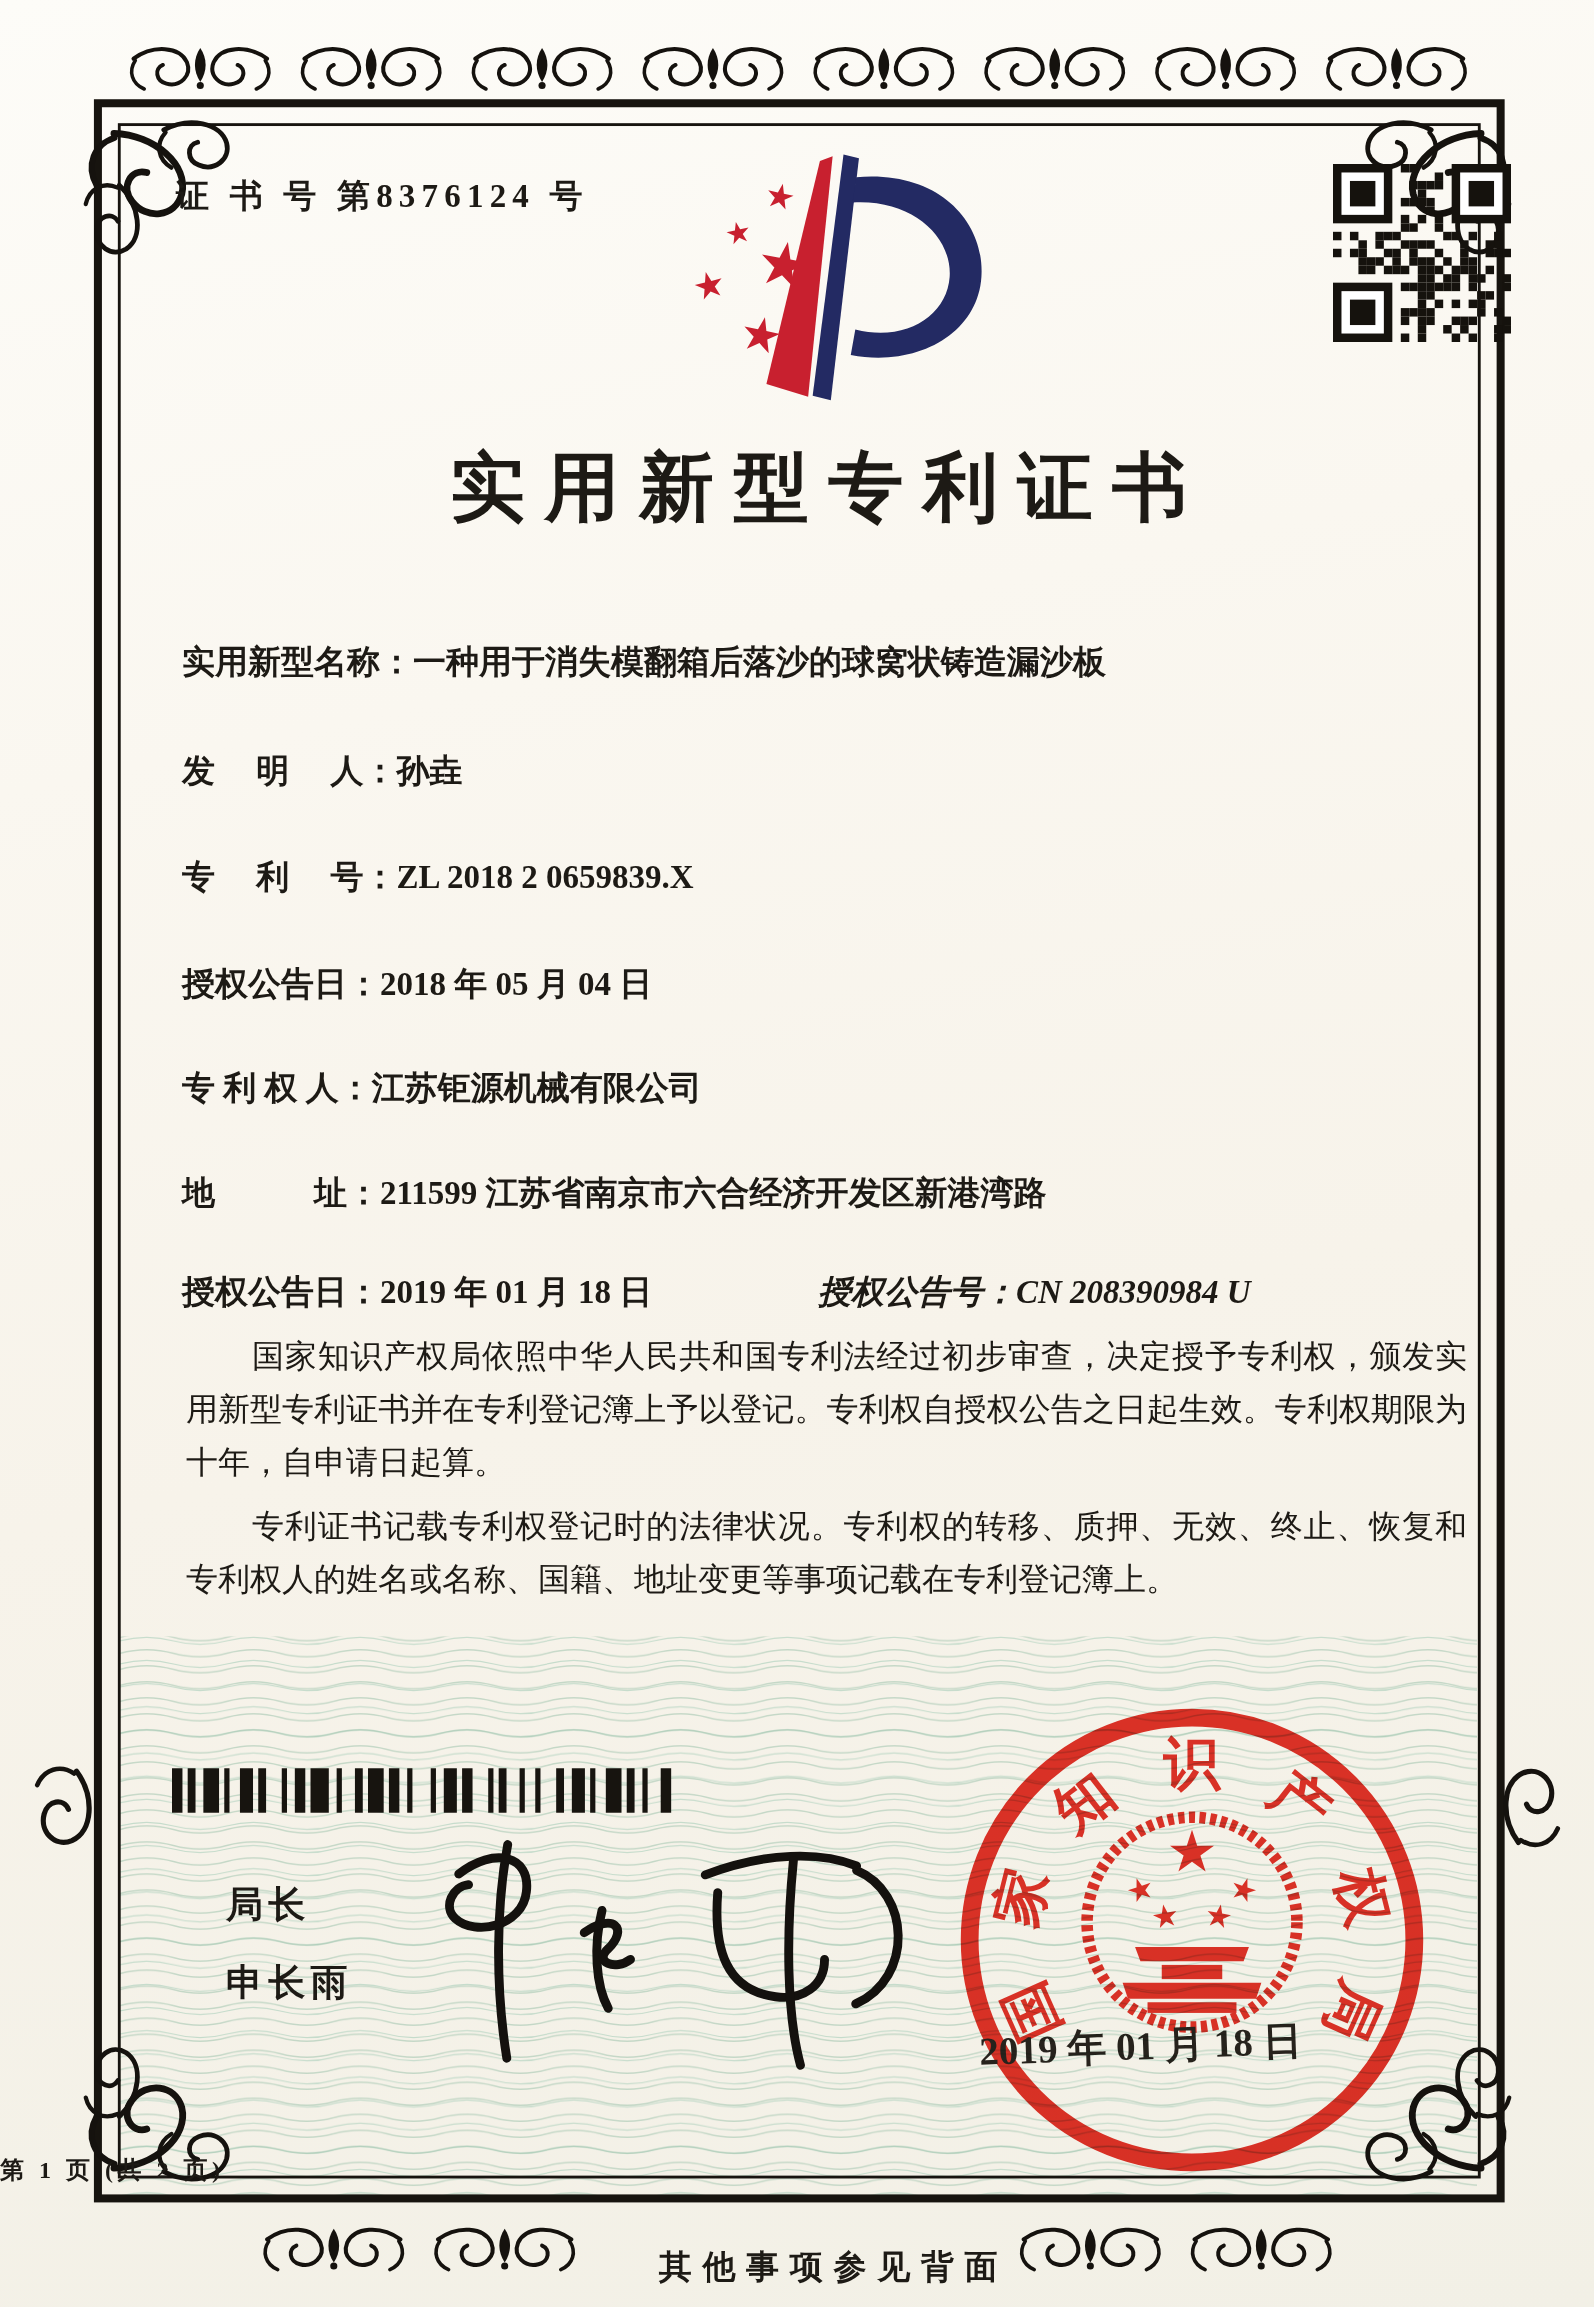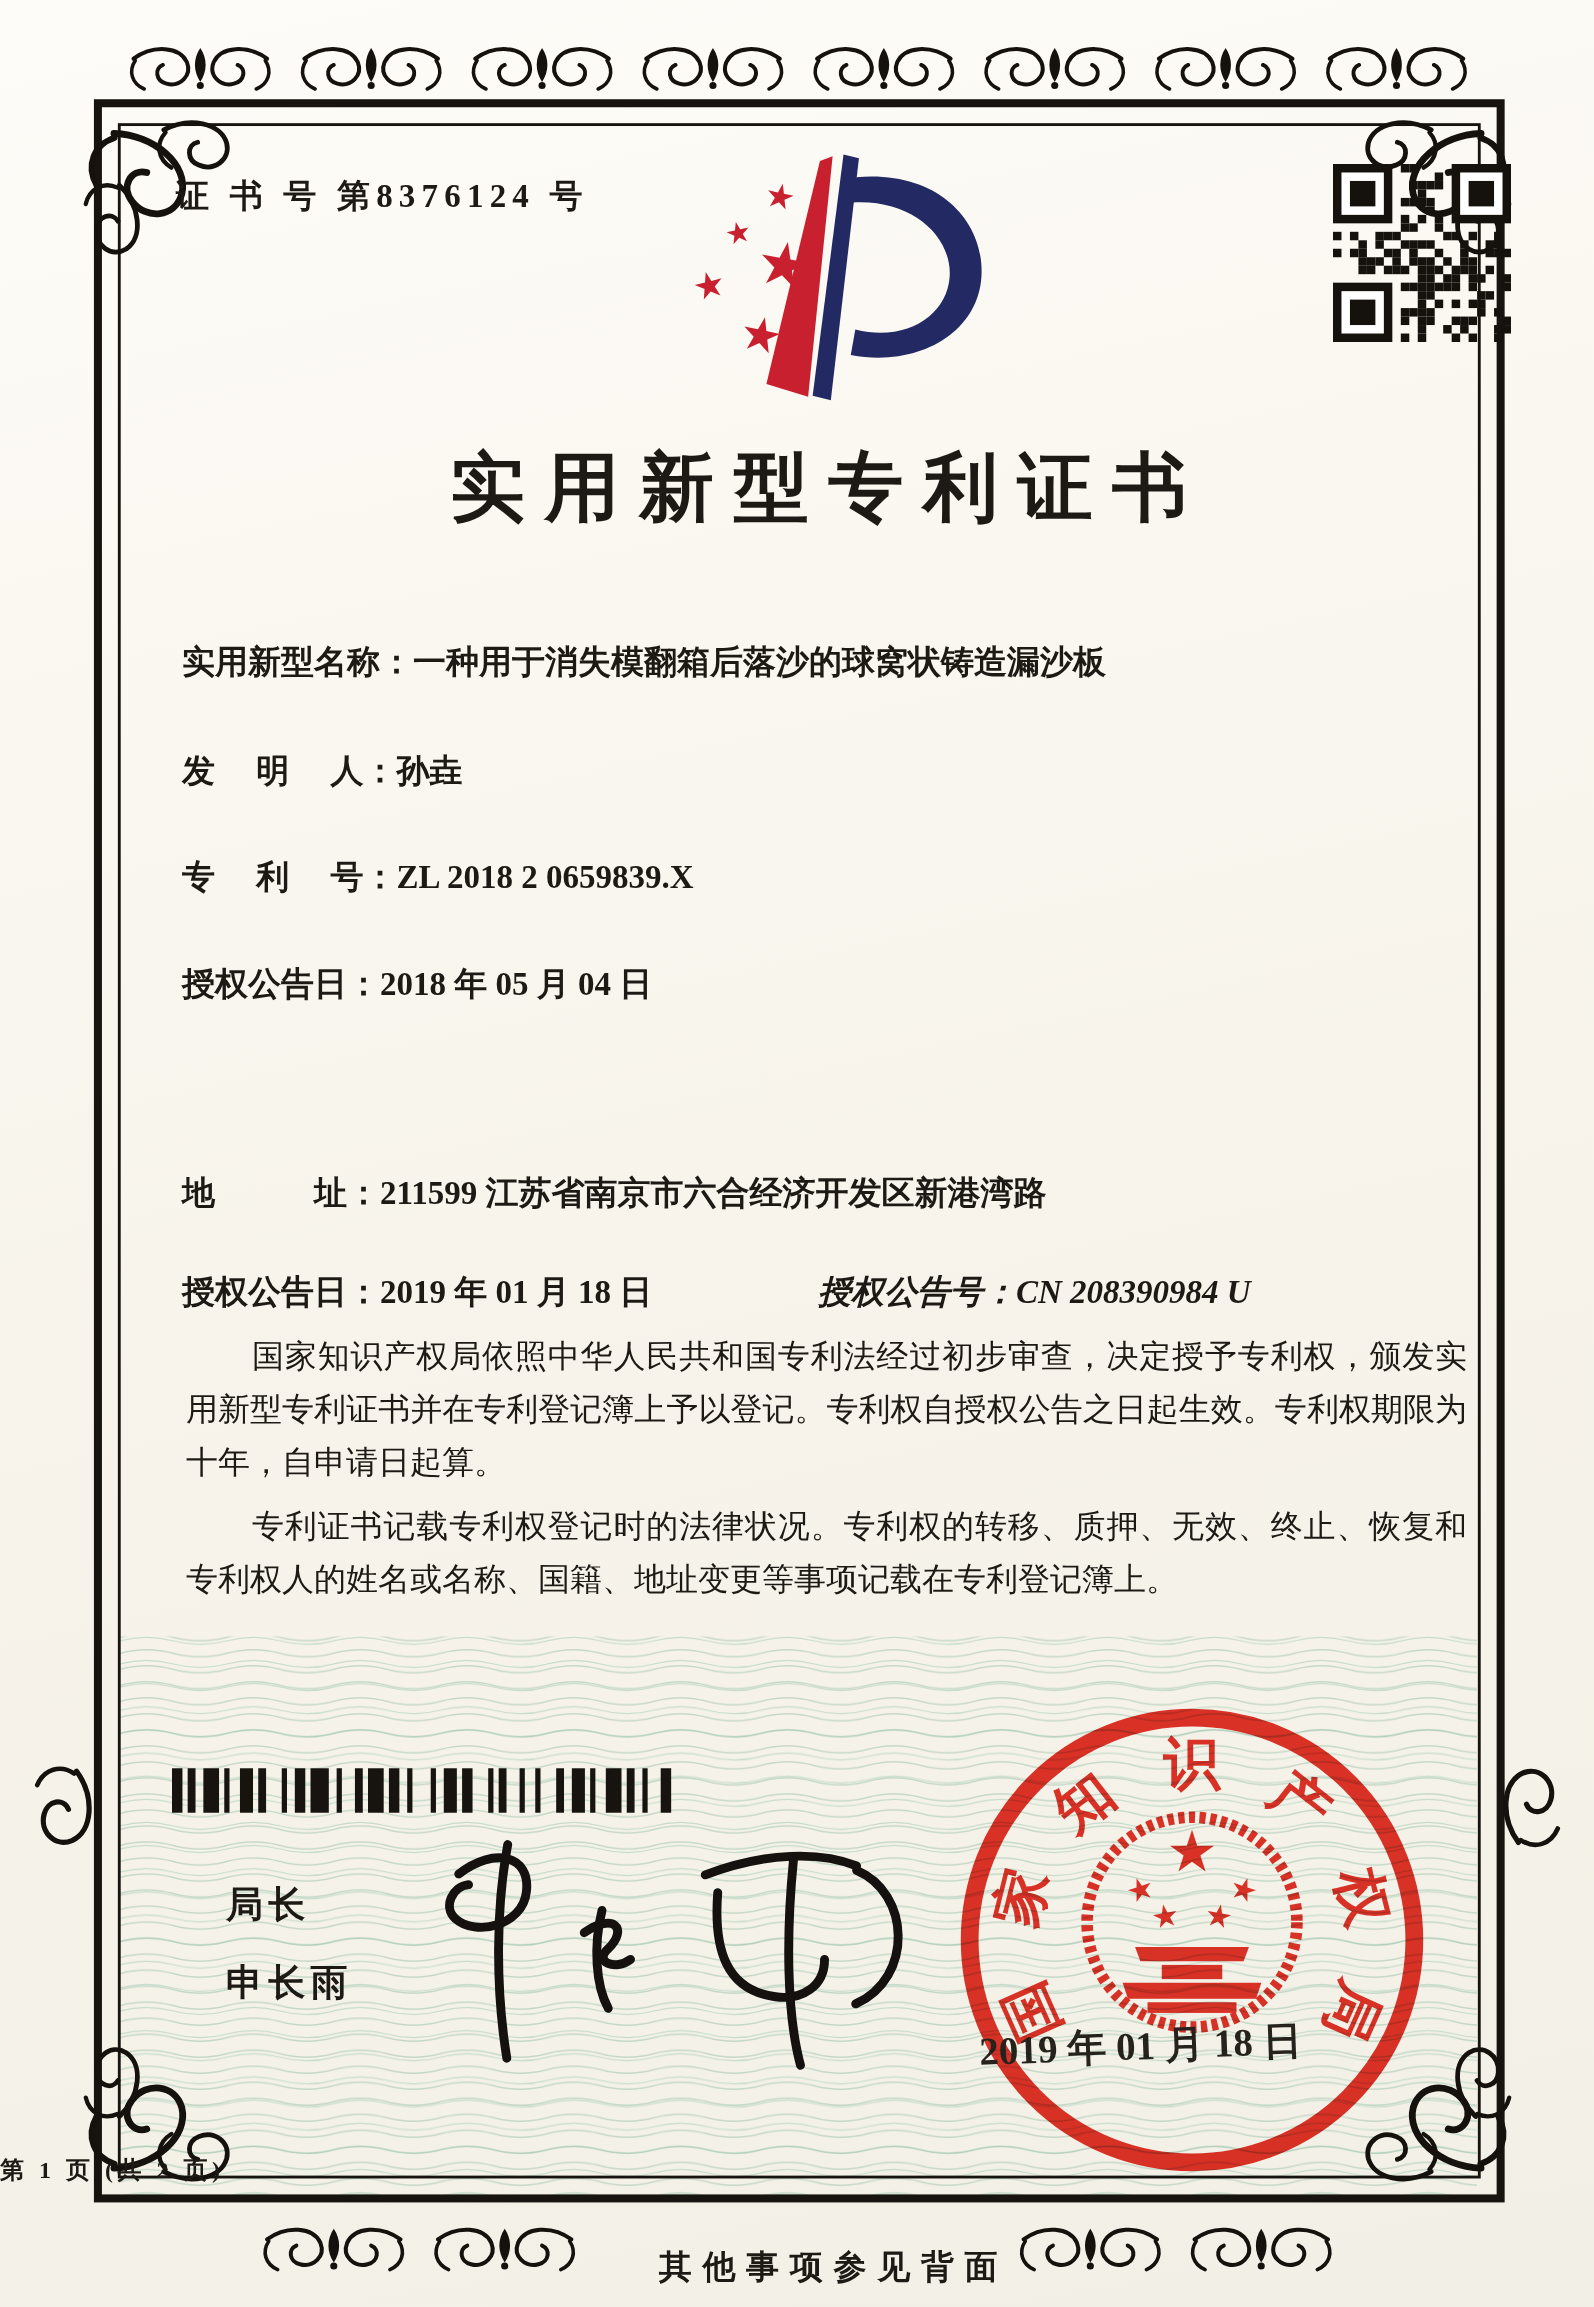--- a/index.html
+++ b/index.html
@@ -257,20 +257,23 @@
   </div>
   <div class="abs field" style="top:748px">
     <span class="flabel">发　 明　 人：</span><span class="fvalue">孙垚</span>
   </div>
   <div class="abs field" style="top:854px">
     <span class="flabel">专　 利　 号：</span><span class="fvalue">ZL 2018 2 0659839.X</span>
   </div>
   <div class="abs field" style="top:961px">
     <span class="flabel">授权公告日：</span><span class="fvalue">2018 年 05 月 04 日</span>
   </div>
+  <div class="abs field" style="top:1065px">
+    <span class="flabel">专 利 权 人：</span><span class="fvalue">江苏钜源机械有限公司</span>
+  </div>
   <div class="abs field" style="top:1170px">
     <span class="flabel">地　　　址：</span><span class="fvalue">211599 江苏省南京市六合经济开发区新港湾路</span>
   </div>
 
   <div class="abs field" style="top:1269px">
     <span class="flabel">授权公告日：</span><span class="fvalue">2019 年 01 月 18 日</span>
     <span class="grant-right">
       <span class="flabel">授权公告号：</span><span class="fvalue">CN 208390984 U</span>
     </span>
   </div>

